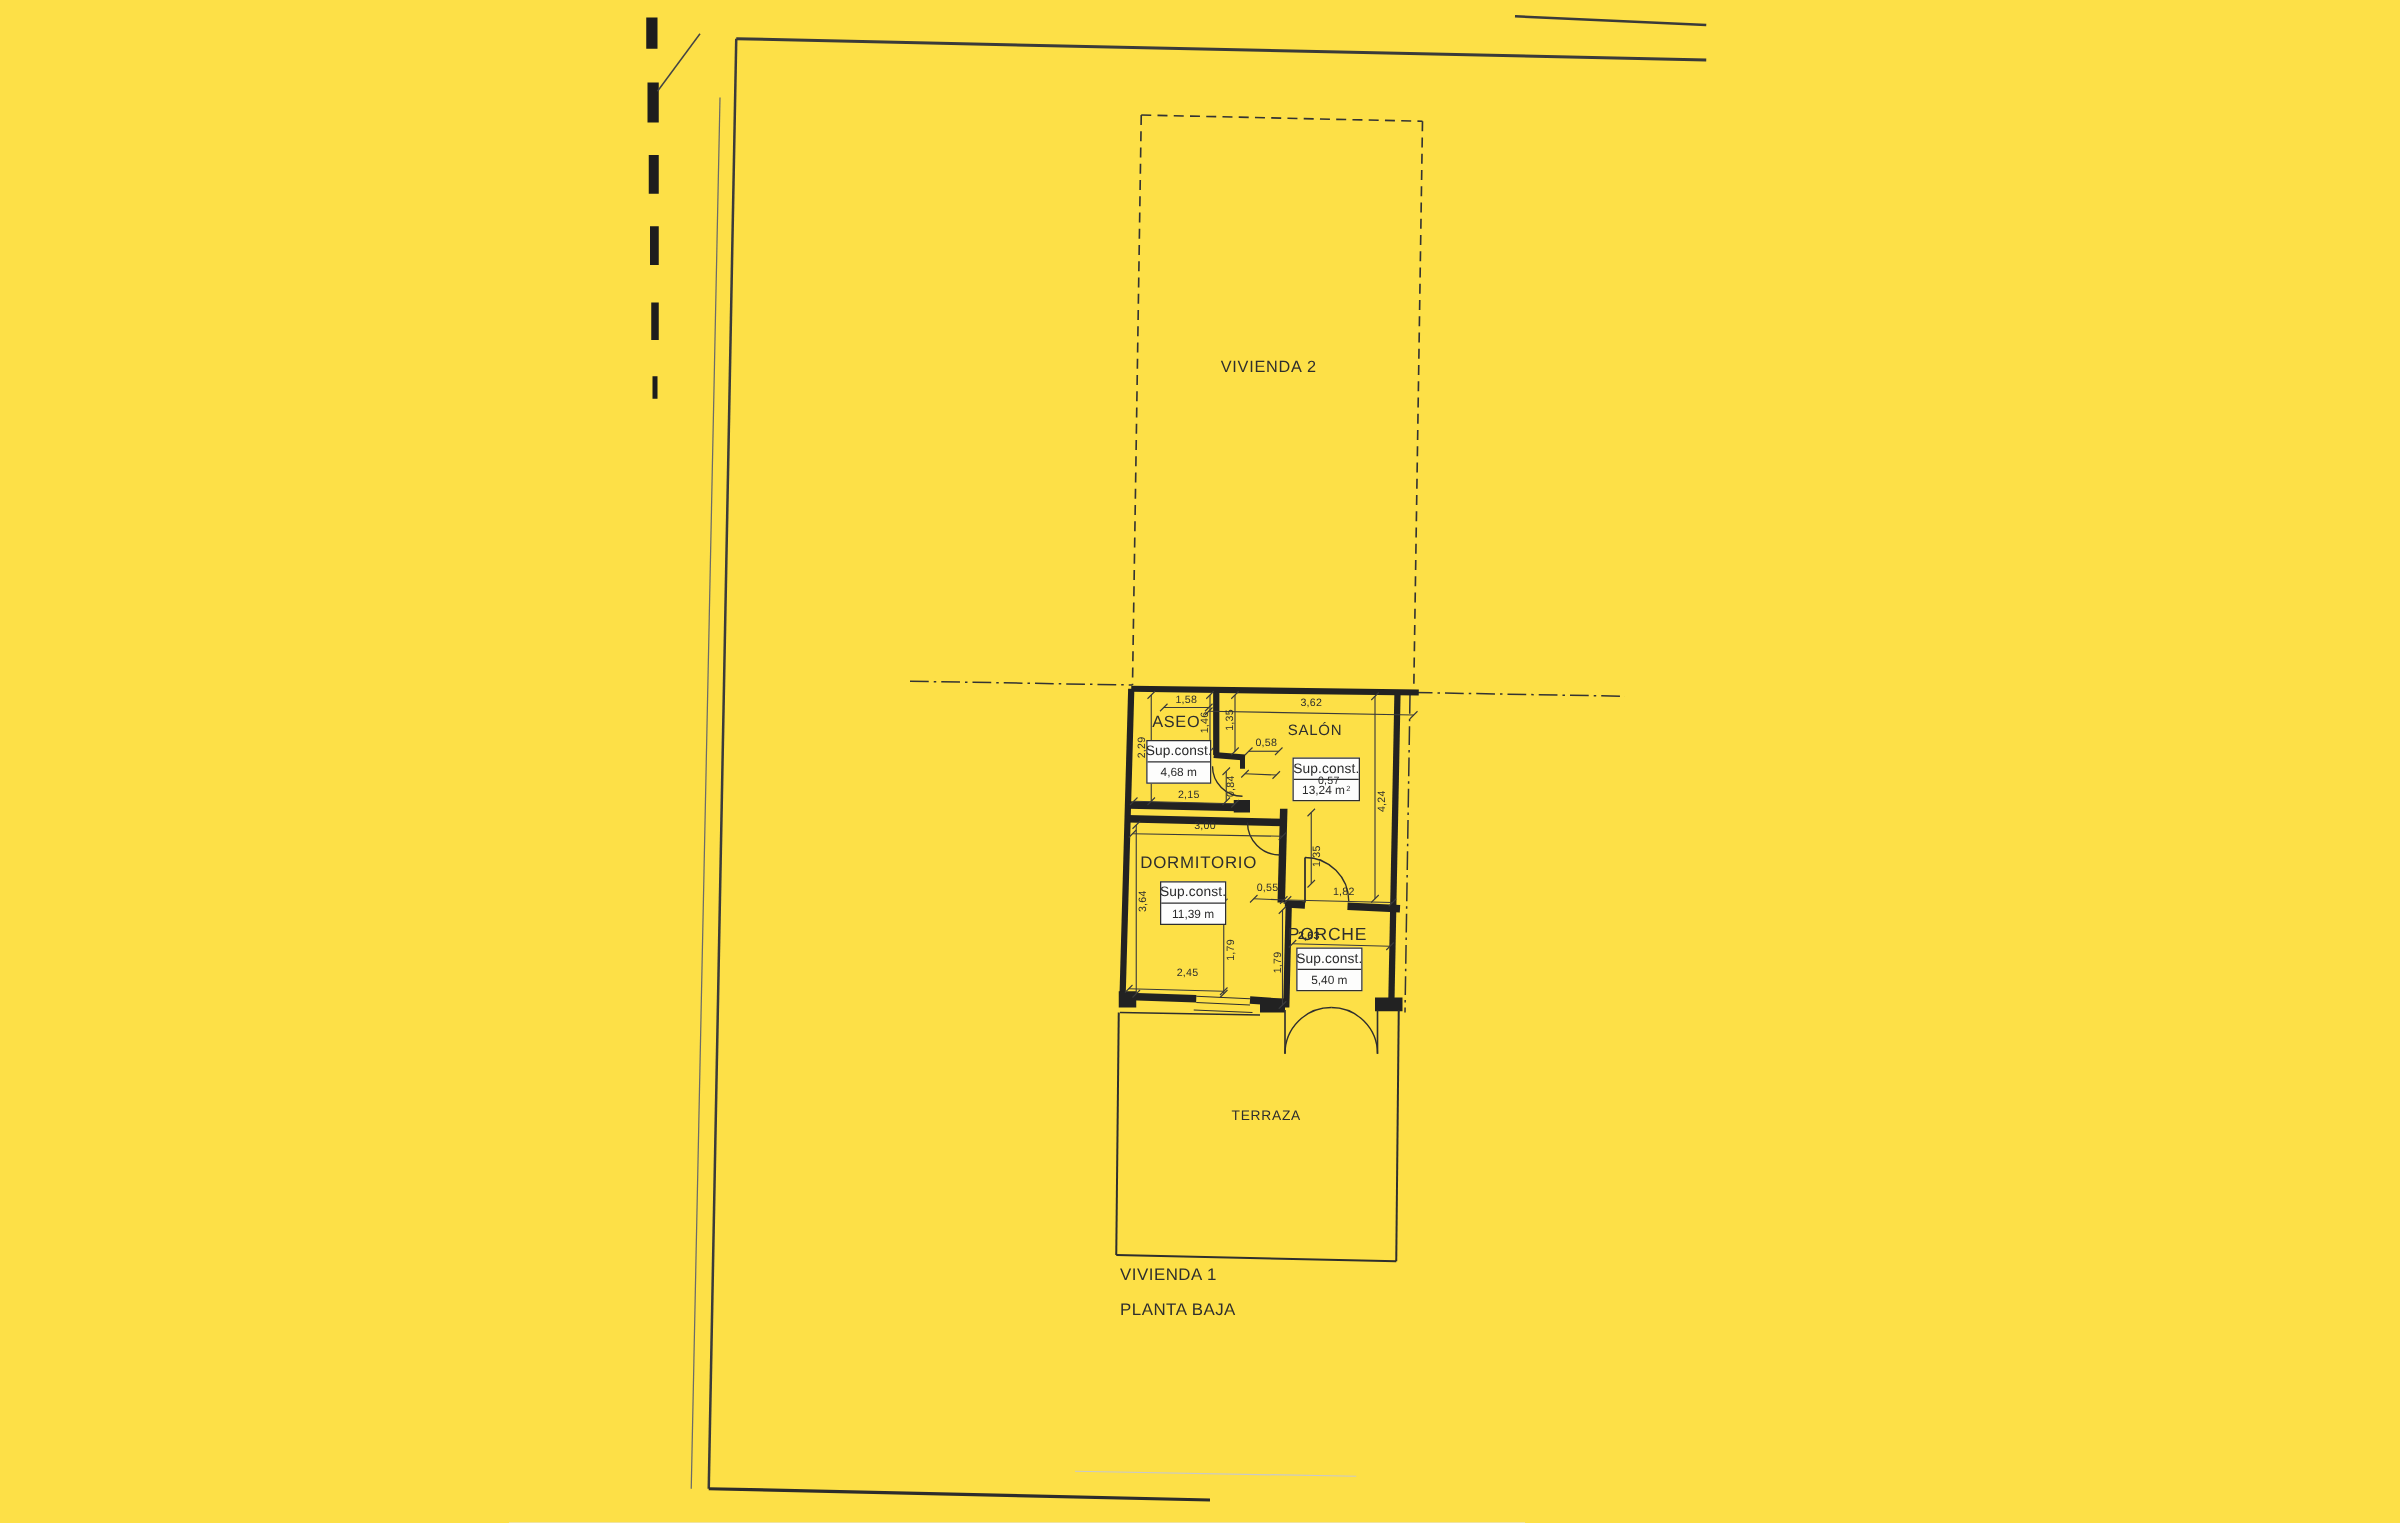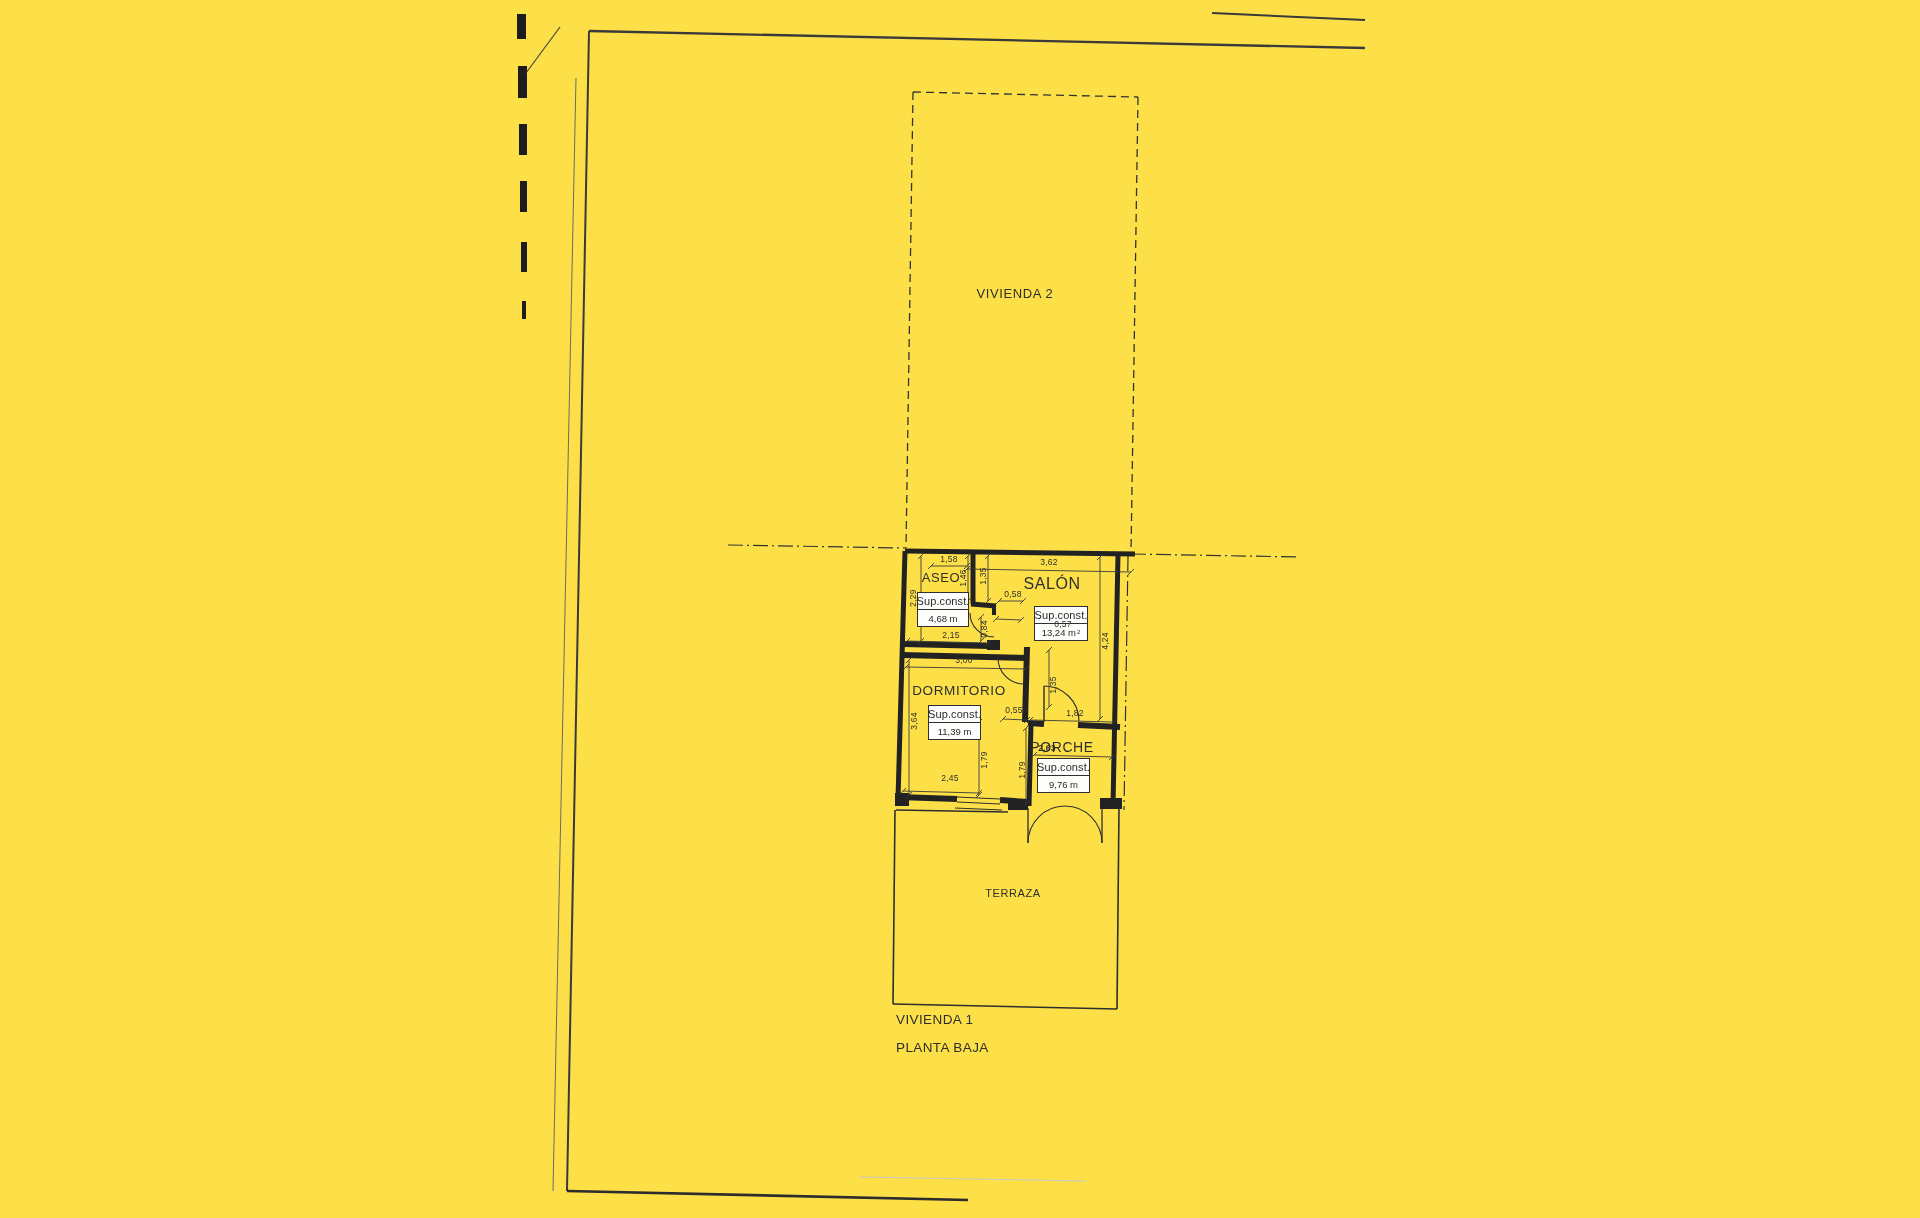--- a/index.html
+++ b/index.html
@@ -148,21 +148,21 @@
       M976,725 L982,719 M976,798 L982,792
       M1023,731 L1029,725 M1023,807 L1029,801
       M900,794 L906,788 M976,796 L982,790
       M1031,758 L1037,752 M1109,760 L1115,754"></path>
   </svg>
 
   <div class="lbl center room" style="left:1015px;top:293px;font-size:13px;">VIVIENDA 2</div>
 
   <div class="lbl center room" style="left:941px;top:577px;font-size:13px;">ASEO</div>
 
-  <div class="lbl center room" style="left:1052px;top:584px;font-size:16px;">SALÓN</div>
+  <div class="lbl center room" style="left:1052px;top:584px;font-size:12px;">SALÓN</div>
 
   <div class="lbl center room" style="left:959px;top:690px;font-size:13.5px;">DORMITORIO</div>
 
   <div class="lbl center room" style="left:1062px;top:747px;font-size:14px;">PORCHE</div>
 
   <div class="lbl center room" style="left:1013px;top:893px;font-size:11px;">TERRAZA</div>
 
   <div class="lbl footer-lbl" style="left:896px;top:1012px;">VIVIENDA 1</div>
   <div class="lbl footer-lbl" style="left:896px;top:1028px;margin-top:12px;">PLANTA BAJA</div>
 
@@ -176,21 +176,21 @@
       <span>13,24 m</span>
         <sup>2</sup>
     </div>
   </div>
   <div class="supbox" style="left:928px;top:705px;width:51px;">
     <div class="r1">Sup.const.</div>
     <div class="r2">11,39 m</div>
   </div>
   <div class="supbox" style="left:1037px;top:758px;width:51px;">
     <div class="r1">Sup.const.</div>
-    <div class="r2">9,76 m</div>
+    <div class="r2">5,40 m</div>
   </div>
 
   <div class="lbl dim center" style="left:949px;top:559px;">1,58</div>
   <div class="lbl dim center" style="left:1049px;top:562px;">3,62</div>
   <div class="lbl dim center" style="left:1013px;top:594px;">0,58</div>
   <div class="lbl dim center" style="left:1063px;top:624px;text-align:center;">0,57</div>
   <div class="lbl dim center" style="left:951px;top:635px;">2,15</div>
   <div class="lbl dim center" style="left:964px;top:660px;">3,00</div>
   <div class="lbl dim center" style="left:1014px;top:710px;">0,55</div>
   <div class="lbl dim center" style="left:1075px;top:713px;">1,82</div>

